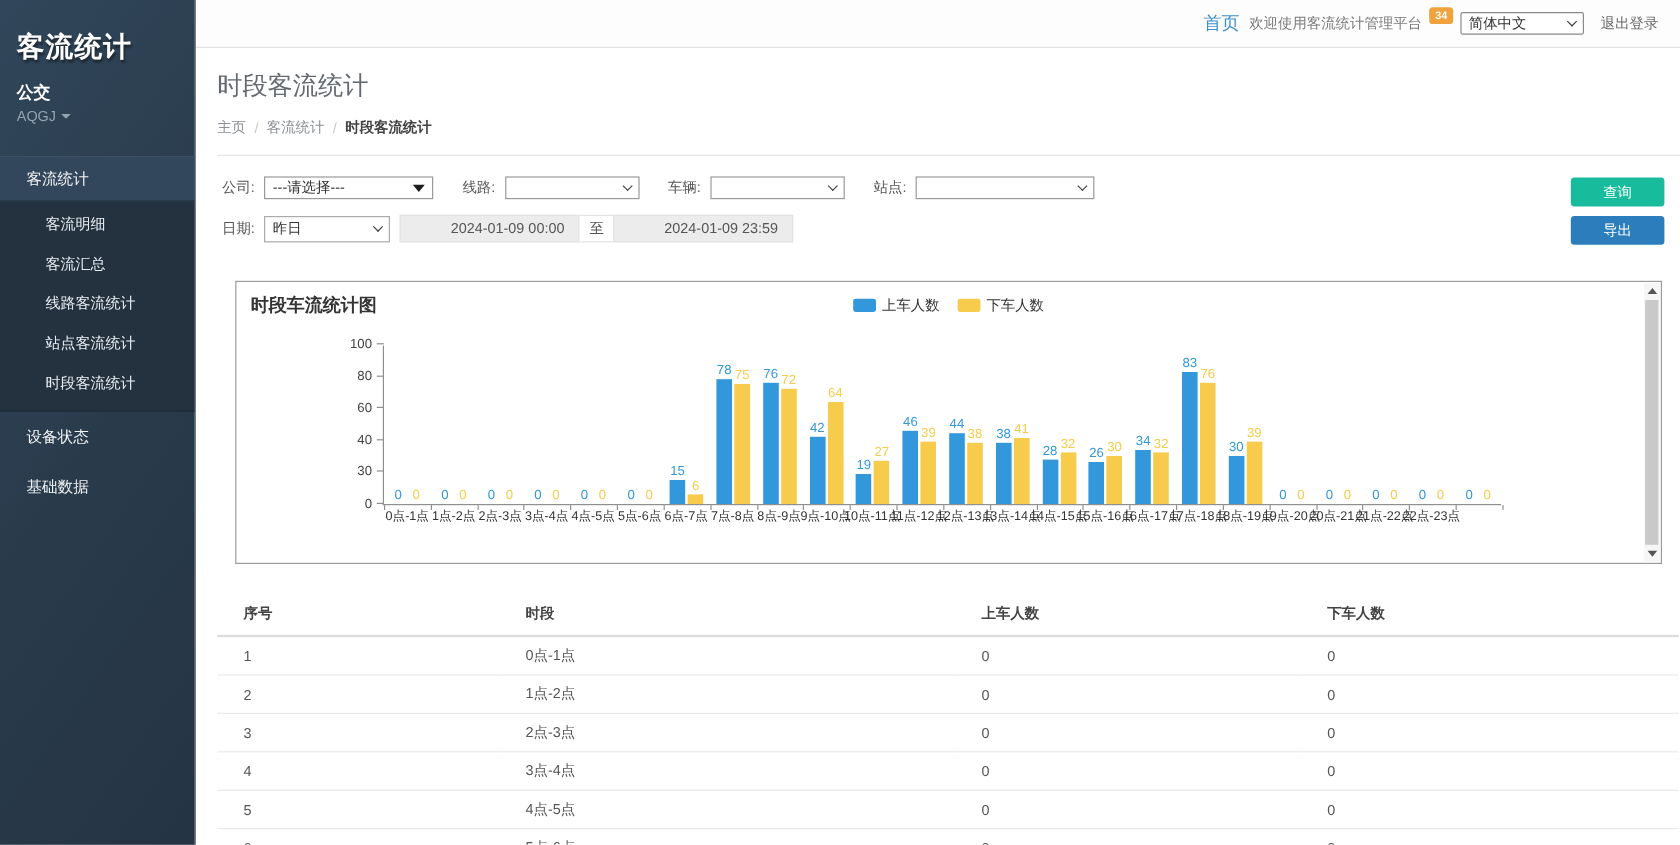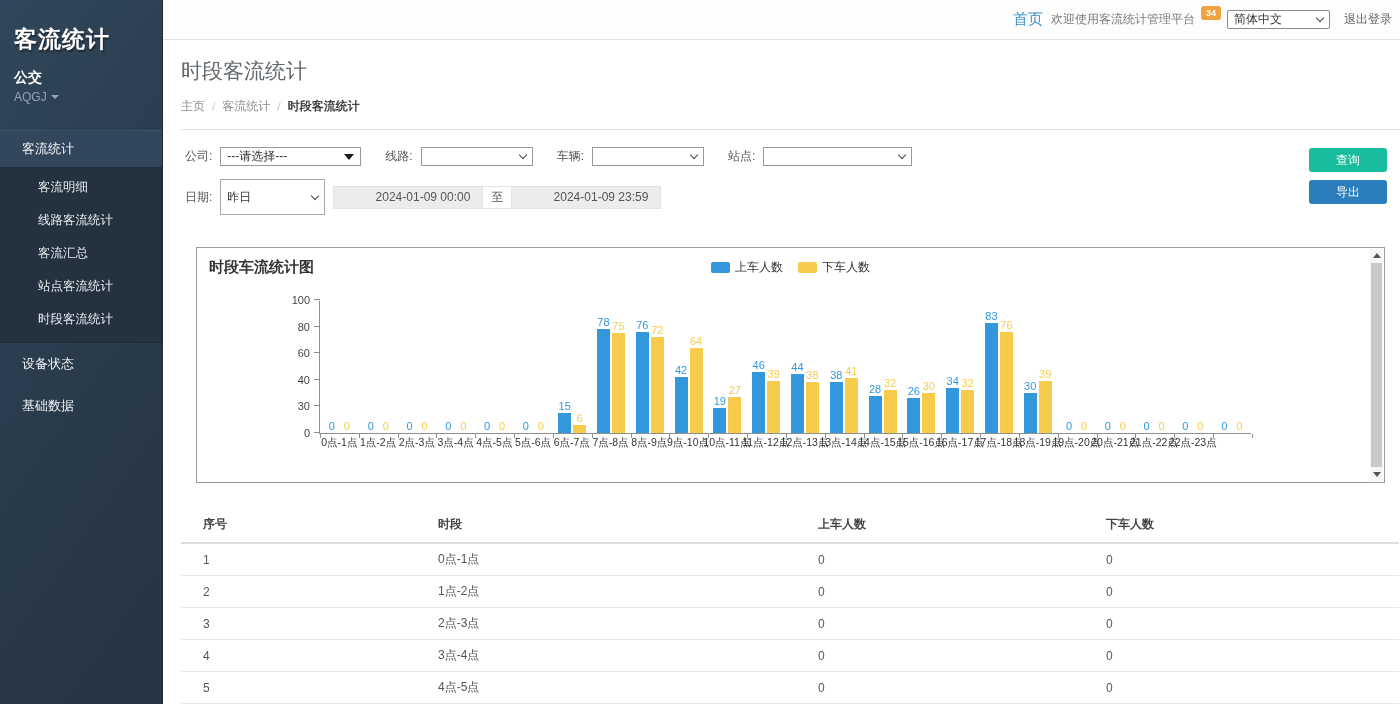--- a/index.html
+++ b/index.html
@@ -21,21 +21,21 @@
   .menu-section { padding:9px 22px; font-size:13px; color:#f0f3f5; cursor:pointer; }
   .menu-section.open { background:#33475c; border-top:1px solid #3b5166; border-bottom:1px solid #22303d; }
   .submenu { background:#24323f; padding:3px 0 6px 0; border-bottom:1px solid #1f2b36; }
   .submenu-item { padding:8px 0 8px 38px; font-size:12.5px; color:#e8edf2; cursor:pointer; }
   .menu-section.plain { padding:12px 22px; }
 
   
   .main { margin-left:163px; height:704px; background:#fff; position:relative; }
 
   .topbar { height:40px; background:#fdfdfd; border-bottom:1px solid #e2e2e2;
-    display:flex; align-items:center; justify-content:flex-end; padding-right:6px; }
+    display:flex; align-items:center; justify-content:flex-end; padding-right:16px; }
   .home-link { color:#3e8ecb; font-size:15px; margin-right:8px; cursor:pointer; }
   .welcome { color:#7b7b7b; font-size:12px; margin-right:6px; }
   .badge { background:#f0a23c; color:#fff; font-size:9px; font-weight:bold; border-radius:3px;
     padding:2px 5px; margin:-14px 6px 0 0; }
   .lang-select { width:103px; height:19px; border:1px solid #8a8a8a; border-radius:2px; background:#fff;
     display:flex; align-items:center; justify-content:space-between; padding:0 6px; font-size:12px; color:#333;
     margin-right:14px; cursor:pointer; }
   .chev { width:6px; height:6px; border-right:1.5px solid #444; border-bottom:1.5px solid #444;
     transform:rotate(45deg); margin-top:-3px; flex:none; }
   .logout { color:#666; font-size:12px; margin-right:2px; cursor:pointer; }
@@ -50,21 +50,21 @@
   
   .filters { position:relative; padding:17px 110px 14px 22px; }
   .f-row { display:flex; align-items:center; }
   .f-row + .f-row { margin-top:13px;text-align:right; }
   .f-label { font-size:12px; color:#555; margin-right:8px; white-space:nowrap; }
   .selbox { border:1px solid #9a9a9a; height:19px; background:#fff; display:flex; align-items:center;
     justify-content:space-between; padding:0 6px; font-size:12px; color:#333; cursor:pointer; }
   .selbox.company { width:141px; margin-right:24px; }
   .selbox.line, .selbox.vehicle { width:112px; margin-right:24px; }
   .selbox.station { width:149px; }
-  .selbox.preset { width:105px; margin-right:8px; height:36px; border-color:#ababab; }
+  .selbox.preset { width:105px; margin-right:8px; height:22px; border-color:#ababab; }
   .tri { width:0; height:0; border-left:5px solid transparent; border-right:5px solid transparent;
     border-top:6px solid #1c1c1c; }
   .date-input { background:#ececec; border:1px solid #e3e3e3; height:23px; line-height:21px;
     padding:0 12px; font-size:12px; color:#555; width:150px; }
   .date-sep { height:23px; line-height:21px; border-top:1px solid #e3e3e3; border-bottom:1px solid #e3e3e3;
     background:#fff; font-size:12px; color:#555; padding:0 8px; }
   .btn { position:absolute; right:13px; width:78px; height:24px; border:none; border-radius:3px;
     color:#fff; font-size:12px; cursor:pointer; font-family:inherit; }
   .btn.query { top:18px; background:#18bc9c; }
   .btn.export { top:50px; background:#2b7dbb; }
@@ -112,22 +112,22 @@
     <div class="brand-sub">公交</div>
     <div class="brand-account">
       <span>AQGJ</span>
       <span class="caret-down"></span>
     </div>
   </div>
   <div class="menu">
     <div class="menu-section open">客流统计</div>
     <div class="submenu" id="submenu">
         <div class="submenu-item">客流明细</div>
+        <div class="submenu-item">客流汇总</div>
         <div class="submenu-item">线路客流统计</div>
-        <div class="submenu-item">客流汇总</div>
         <div class="submenu-item">站点客流统计</div>
         <div class="submenu-item">时段客流统计</div>
       </div>
     <div class="menu-section plain">设备状态</div>
     <div class="menu-section plain">基础数据</div>
   </div>
 </div>
 
 <div class="main">
 

